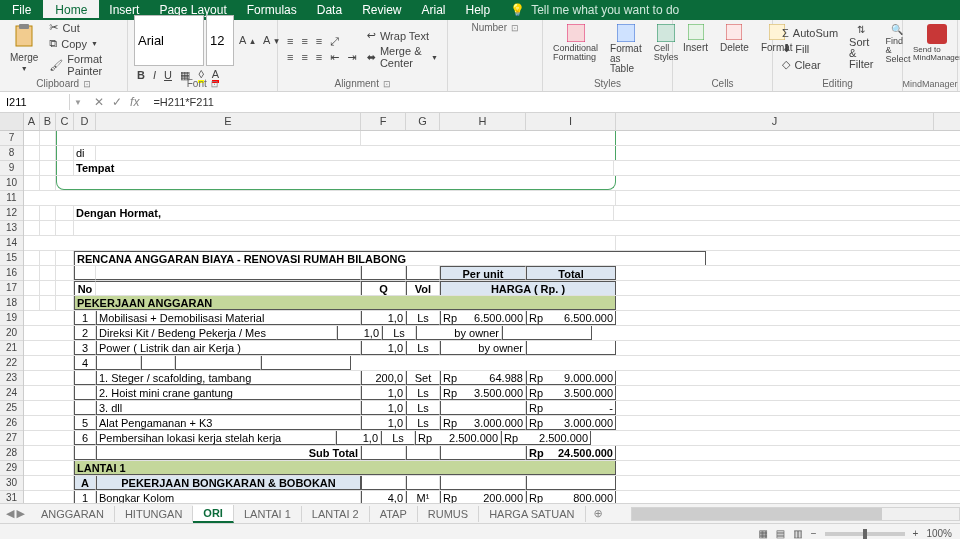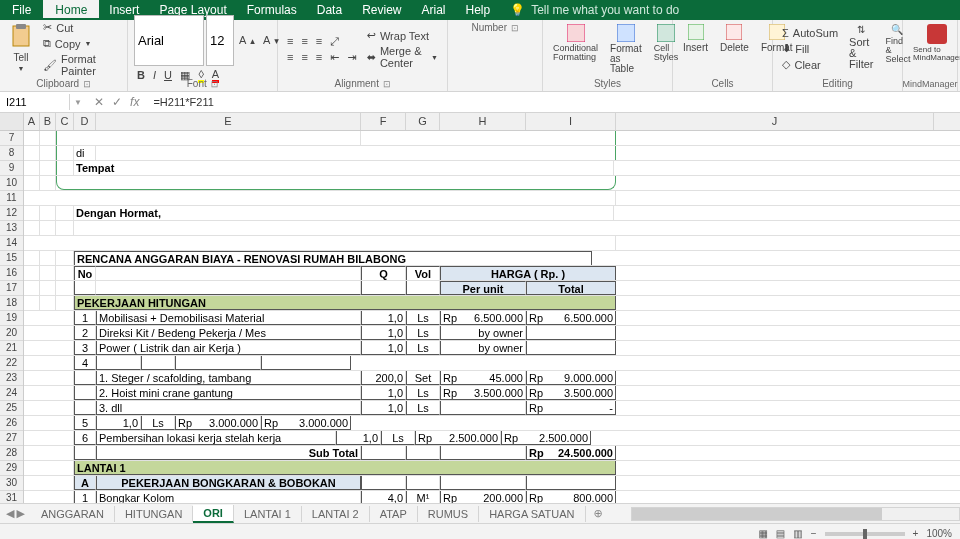--- a/index.html
+++ b/index.html
@@ -86,21 +86,21 @@
 
 <div class="ribbon">
 
   <div class="group" style="width:128px">
     <div class="group-body">
       <div class="big-btn">
         <svg width="22" height="26">
             <rect x="3" y="2" width="16" height="20" fill="#f2cc8f" stroke="#b8860b"></rect>
             <rect x="6" y="0" width="10" height="5" fill="#888" rx="1"></rect>
           </svg>
-        <span>Tell</span>
+        <span>Merge</span>
         <span style="font-size:7px">▼</span>
       </div>
       <div class="vstack">
         <div class="rbtn">
             <span>✂</span>
             <span>Cut</span>
           </div>
         <div class="rbtn">
             <span>⧉</span>
             <span>Copy</span>
@@ -378,72 +378,72 @@
       </div>
 
     <div class="row">
         <div class="cell" style="width:592px"></div>
       </div>
 
     <div class="row">
         <div class="cell" style="width:16px"></div>
         <div class="cell" style="width:16px"></div>
         <div class="cell" style="width:18px"></div>
-        <div class="cell bold dark-border-t dark-border-l dark-border-r" style="width:518px">RENCANA ANGGARAN BIAYA - RENOVASI RUMAH BILABONG</div>
-      </div>
-
-    <div class="row">
-      <div class="cell" style="width:16px"></div>
-        <div class="cell" style="width:16px"></div>
-        <div class="cell" style="width:18px"></div>
-      <div class="cell bold center dark-border-l dark-border-t" style="width:22px">No</div>
-      <div class="cell dark-border-t" style="width:265px"></div>
-      <div class="cell bold center dark-border-t dark-border-l" style="width:45px">Q</div>
-      <div class="cell bold center dark-border-t dark-border-l" style="width:34px">Vol</div>
-      <div class="cell blue-hdr dark-border-t dark-border-l dark-border-r" style="width:176px">HARGA ( Rp. )</div>
-    </div>
+        <div class="cell bold dark-border-t dark-border-l dark-border-r" style="width:632px">RENCANA ANGGARAN BIAYA - RENOVASI RUMAH BILABONG</div>
+      </div>
 
     <div class="row">
       <div class="cell" style="width:16px"></div>
         <div class="cell" style="width:16px"></div>
         <div class="cell" style="width:18px"></div>
       <div class="cell dark-border-l dark-border-b" style="width:22px"></div>
         <div class="cell dark-border-b" style="width:265px"></div>
       <div class="cell dark-border-l dark-border-b" style="width:45px"></div>
         <div class="cell dark-border-l dark-border-b" style="width:34px"></div>
       <div class="cell blue-hdr dark-border-l dark-border-t dark-border-b" style="width:86px">Per unit</div>
       <div class="cell blue-hdr dark-border-l dark-border-t dark-border-r dark-border-b" style="width:90px">Total</div>
     </div>
 
     <div class="row">
       <div class="cell" style="width:16px"></div>
         <div class="cell" style="width:16px"></div>
         <div class="cell" style="width:18px"></div>
-      <div class="cell green-row bold dark-border-l dark-border-r dark-border-b" style="width:542px">PEKERJAAN HITUNGAN</div>
+      <div class="cell bold center dark-border-l dark-border-t" style="width:22px">No</div>
+      <div class="cell dark-border-t" style="width:265px"></div>
+      <div class="cell bold center dark-border-t dark-border-l" style="width:45px">Q</div>
+      <div class="cell bold center dark-border-t dark-border-l" style="width:34px">Vol</div>
+      <div class="cell blue-hdr dark-border-t dark-border-l dark-border-r" style="width:176px">HARGA ( Rp. )</div>
+    </div>
+
+    <div class="row">
+      <div class="cell" style="width:16px"></div>
+        <div class="cell" style="width:16px"></div>
+        <div class="cell" style="width:18px"></div>
+      <div class="cell green-row bold dark-border-l dark-border-r dark-border-b" style="width:542px">PEKERJAAN ANGGARAN</div>
     </div>
 
     <div class="row">
         <div class="cell" style="width:50px"></div>
         <div class="cell center dark-border-l dark-border-b" style="width:22px">1</div>
         <div class="cell dark-border-l dark-border-b" style="width:265px">Mobilisasi + Demobilisasi Material</div>
         <div class="cell right dark-border-l dark-border-b" style="width:45px">1,0</div>
         <div class="cell center dark-border-l dark-border-b" style="width:34px">Ls</div>
         <div class="cell dark-border-l dark-border-b" style="width:86px;display:flex;justify-content:space-between">
           <span>Rp</span>
           <span>6.500.000</span>
         </div>
         <div class="cell dark-border-l dark-border-r dark-border-b" style="width:90px;display:flex;justify-content:space-between">
           <span>Rp</span>
           <span>6.500.000</span>
         </div>
       </div>
     <div class="row">
         <div class="cell" style="width:50px"></div>
         <div class="cell center dark-border-l dark-border-b" style="width:22px">2</div>
-        <div class="cell dark-border-l dark-border-b" style="width:265px">Direksi Kit / Bedeng Pekerja / Mes</div>
+        <div class="cell dark-border-l dark-border-b" style="width:241px">Direksi Kit / Bedeng Pekerja / Mes</div>
         <div class="cell right dark-border-l dark-border-b" style="width:45px">1,0</div>
         <div class="cell center dark-border-l dark-border-b" style="width:34px">Ls</div>
         <div class="cell right dark-border-l dark-border-b" style="width:86px">by owner</div>
         <div class="cell dark-border-l dark-border-r dark-border-b" style="width:90px"></div>
       </div>
     <div class="row">
         <div class="cell" style="width:50px"></div>
         <div class="cell center dark-border-l dark-border-b" style="width:22px">3</div>
         <div class="cell dark-border-l dark-border-b" style="width:265px">Power ( Listrik dan air Kerja )</div>
         <div class="cell right dark-border-l dark-border-b" style="width:45px">1,0</div>
@@ -460,21 +460,21 @@
         <div class="cell dark-border-l dark-border-r dark-border-b" style="width:90px"></div>
       </div>
     <div class="row">
         <div class="cell" style="width:50px"></div>
         <div class="cell dark-border-l dark-border-b" style="width:22px"></div>
         <div class="cell dark-border-l dark-border-b" style="width:265px">1. Steger / scafolding, tambang</div>
         <div class="cell right dark-border-l dark-border-b" style="width:45px">200,0</div>
         <div class="cell center dark-border-l dark-border-b" style="width:34px">Set</div>
         <div class="cell dark-border-l dark-border-b" style="width:86px;display:flex;justify-content:space-between">
           <span>Rp</span>
-          <span>45.000</span>
+          <span>64.988</span>
         </div>
         <div class="cell dark-border-l dark-border-r dark-border-b" style="width:90px;display:flex;justify-content:space-between">
           <span>Rp</span>
           <span>9.000.000</span>
         </div>
       </div>
     <div class="row">
         <div class="cell" style="width:50px"></div>
         <div class="cell dark-border-l dark-border-b" style="width:22px"></div>
         <div class="cell dark-border-l dark-border-b" style="width:265px">2. Hoist mini crane gantung</div>
@@ -497,20 +497,21 @@
         <div class="cell center dark-border-l dark-border-b" style="width:34px">Ls</div>
         <div class="cell dark-border-l dark-border-b" style="width:86px"></div>
         <div class="cell dark-border-l dark-border-r dark-border-b" style="width:90px;display:flex;justify-content:space-between">
           <span>Rp</span>
           <span>-</span>
         </div>
       </div>
     <div class="row">
         <div class="cell" style="width:50px"></div>
         <div class="cell center dark-border-l dark-border-b" style="width:22px">5</div>
+        <div class="cell dark-border-l dark-border-b" style="width:265px">Alat Pengamanan + K3</div>
         <div class="cell right dark-border-l dark-border-b" style="width:45px">1,0</div>
         <div class="cell center dark-border-l dark-border-b" style="width:34px">Ls</div>
         <div class="cell dark-border-l dark-border-b" style="width:86px;display:flex;justify-content:space-between">
           <span>Rp</span>
           <span>3.000.000</span>
         </div>
         <div class="cell dark-border-l dark-border-r dark-border-b" style="width:90px;display:flex;justify-content:space-between">
           <span>Rp</span>
           <span>3.000.000</span>
         </div>

